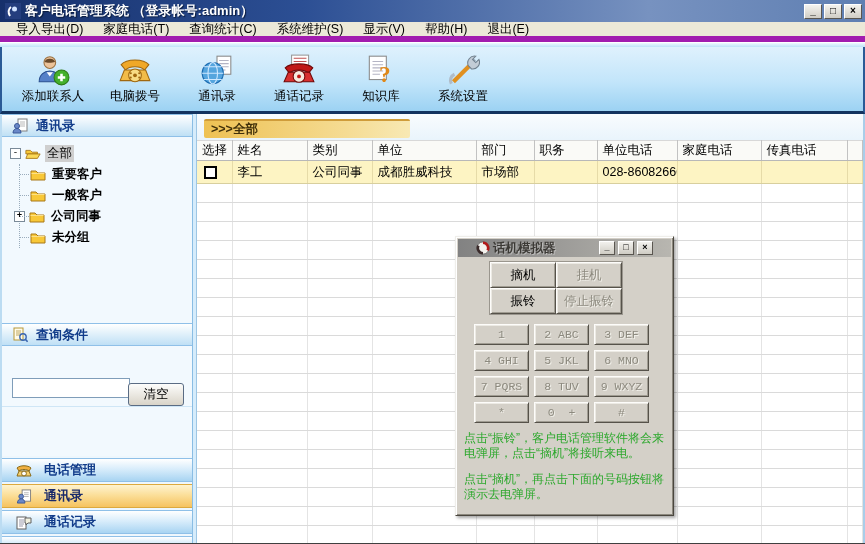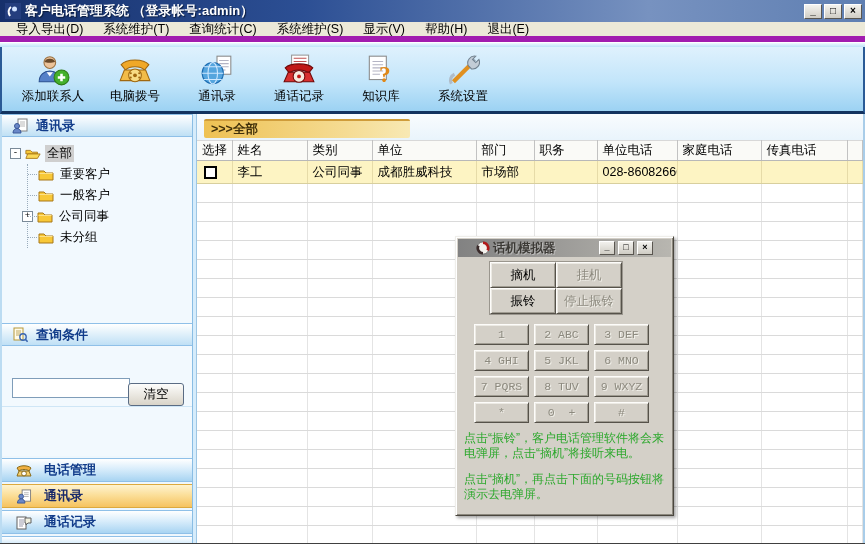--- a/index.html
+++ b/index.html
@@ -35,21 +35,21 @@
   
   .sidebar { width:193px; background:#eef7fd; border-right:1px solid #8abde4; border-left:2px solid #bcdcf2; display:flex; flex-direction:column; }
   .divider { width:3px; background:#d6ecfb; }
   .panel-header { height:23px; flex:0 0 auto; background:linear-gradient(#ffffff,#bfe0f5);
     border-top:1px solid #8fc0e8; border-bottom:1px solid #8fc0e8; display:flex; align-items:center; padding-left:10px; gap:8px; }
   .panel-header svg { width:16px; height:16px; }
   .panel-header .ph-label { color:#123c8a; font-weight:bold; font-size:13px; }
 
   .tree { height:186px; flex:0 0 auto; padding:6px 0 0 8px; background:#f2f9fe; }
   .tree-row { display:flex; align-items:center; height:21px; gap:4px; }
-  .tree-children { margin-left:17px; border-left:1px dotted #9aacbc; padding-left:0; }
+  .tree-children { margin-left:9px; border-left:1px dotted #9aacbc; padding-left:0;font-weight:bold; }
   .tree-children .tree-row { padding-left:10px; position:relative; }
   .tree-children .tree-row::before { content:""; position:absolute; left:0; top:10px; width:9px; border-top:1px dotted #9aacbc; }
   .expander { width:11px; height:11px; flex:0 0 auto; border:1px solid #7a8a98; background:#fff; font-size:9px; line-height:9px;
     text-align:center; font-family:"Liberation Mono","DejaVu Sans Mono",monospace; color:#000; }
   .tree-row svg { width:16px; height:13px; flex:0 0 auto; }
   .tree-label { font-size:12.5px; color:#000; padding:0 2px; }
   .tree-label.selected { background:#cfcfcf; }
 
   .search-area { height:60px; flex:0 0 auto; background:#f2f9fe; position:relative; }
   .search-input { position:absolute; left:10px; bottom:8px; width:118px; height:20px; border:1px solid #7f9db9; background:#fff; padding:0 3px; font-size:12px; }
@@ -112,21 +112,21 @@
       <circle cx="9.5" cy="6" r="2.5" fill="#cfe2ff"></circle>
     </svg>
     <span class="title">客户电话管理系统 （登录帐号:admin）</span>
     <div class="winbtn">_</div>
     <div class="winbtn">□</div>
     <div class="winbtn">×</div>
   </div>
 
   <div class="menubar">
     <span class="menu-item">导入导出(D)</span>
-    <span class="menu-item">系统维护(T)</span>
+    <span class="menu-item">家庭电话(T)</span>
     <span class="menu-item">查询统计(C)</span>
     <span class="menu-item">系统维护(S)</span>
     <span class="menu-item">显示(V)</span>
     <span class="menu-item">帮助(H)</span>
     <span class="menu-item">退出(E)</span>
   </div>
   <div class="strip"></div>
 
   <div class="toolbar">
     <div class="tool-item">

